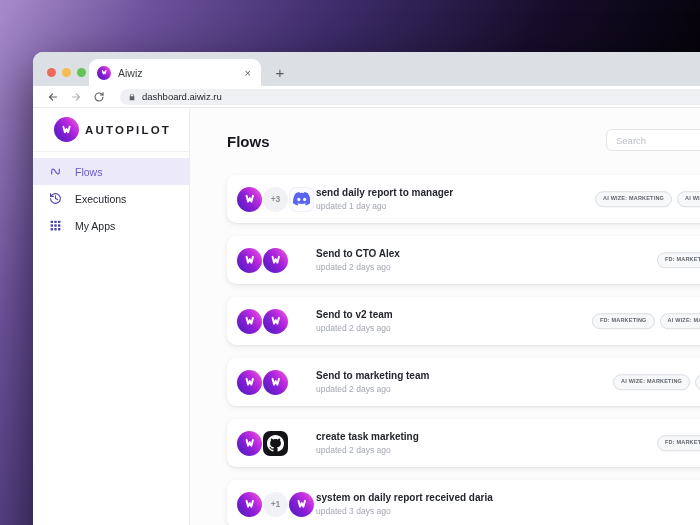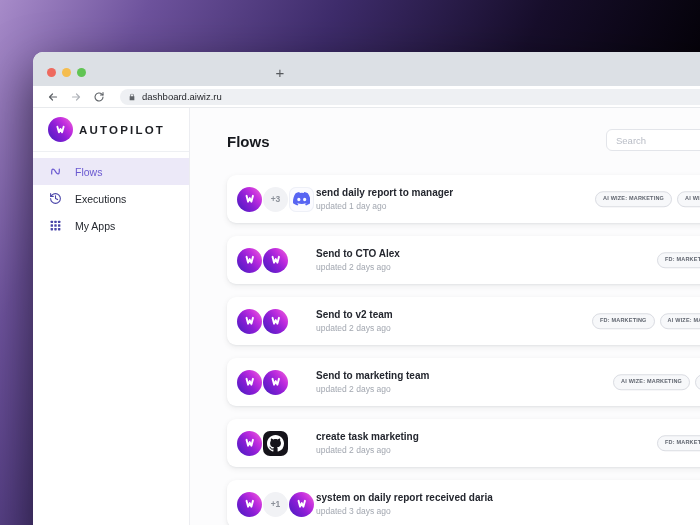--- a/index.html
+++ b/index.html
@@ -34,21 +34,21 @@
   .nav-btn{ width:16px; display:flex; justify-content:center; margin-right:7px; color:#5f6368; }
   .nav-btn svg{ width:12px; height:12px; }
   .nav-btn.disabled{ color:#b0b4ba; }
   .urlpill{ flex:1; height:16px; background:#eef0f3; border-radius:9px; margin-left:6px;
         display:flex; align-items:center; padding:0 8px; }
   .urlpill svg{ width:8px; height:8px; color:#5f6368; flex:0 0 auto; }
   .url-text{ font-size:9.5px; color:#27292d; margin-left:6px; }
   
   .app{ flex:1; display:flex; min-height:0; }
   .sidebar{ width:157px; flex:0 0 auto; background:#fff; border-right:1px solid #ecedf1; }
-  .brand{ display:flex; align-items:center; gap:6px; height:44px; padding-left:15px;
+  .brand{ display:flex; align-items:center; gap:6px; height:44px; padding-left:21px;
         border-bottom:1px solid #eef0f3; }
   .brand-logo{ width:25px; height:25px; border-radius:50%;
         background:linear-gradient(50deg,#4d1cc2 5%,#8d1ed6 45%,#c32ede 70%,#f26bd8 100%);
         display:flex; align-items:center; justify-content:center; }
   .brand-logo svg, .favicon svg{ width:60%; height:60%; }
   .brand-name{ font-size:11.5px; font-weight:700; letter-spacing:2.2px; color:#1d1f24; }
   .nav{ padding-top:6px; }
   .nav-item{ display:flex; align-items:center; gap:13px; height:27px; padding-left:16px;
         font-size:10.5px; color:#25282f; cursor:pointer; }
   .nav-item .nicon{ width:13px; height:13px; color:#4a45a8; display:flex; }
@@ -92,20 +92,29 @@
 <body>
 
 <div class="window">
 
   <div class="tabbar">
     <div class="lights">
       <span class="light red"></span>
       <span class="light yellow"></span>
       <span class="light green"></span>
     </div>
+    <div class="tab">
+      <span class="favicon">
+        <svg viewBox="0 0 24 24" fill="none" stroke="#fff" stroke-width="3.4" stroke-linecap="round" stroke-linejoin="round">
+            <path d="M7 7.5 9.5 16.5 12 11 14.5 16.5 17 7.5"></path>
+          </svg>
+      </span>
+      <span class="tab-title">Aiwiz</span>
+      <span class="tab-close">×</span>
+    </div>
     <span class="newtab">+</span>
   </div>
 
   <div class="addressbar">
     <span class="nav-btn">
       <svg viewBox="0 0 24 24" fill="none" stroke="currentColor" stroke-width="2.4" stroke-linecap="round" stroke-linejoin="round">
           <path d="M19 12H5M11 6l-6 6 6 6"></path>
         </svg>
     </span>
     <span class="nav-btn disabled">

